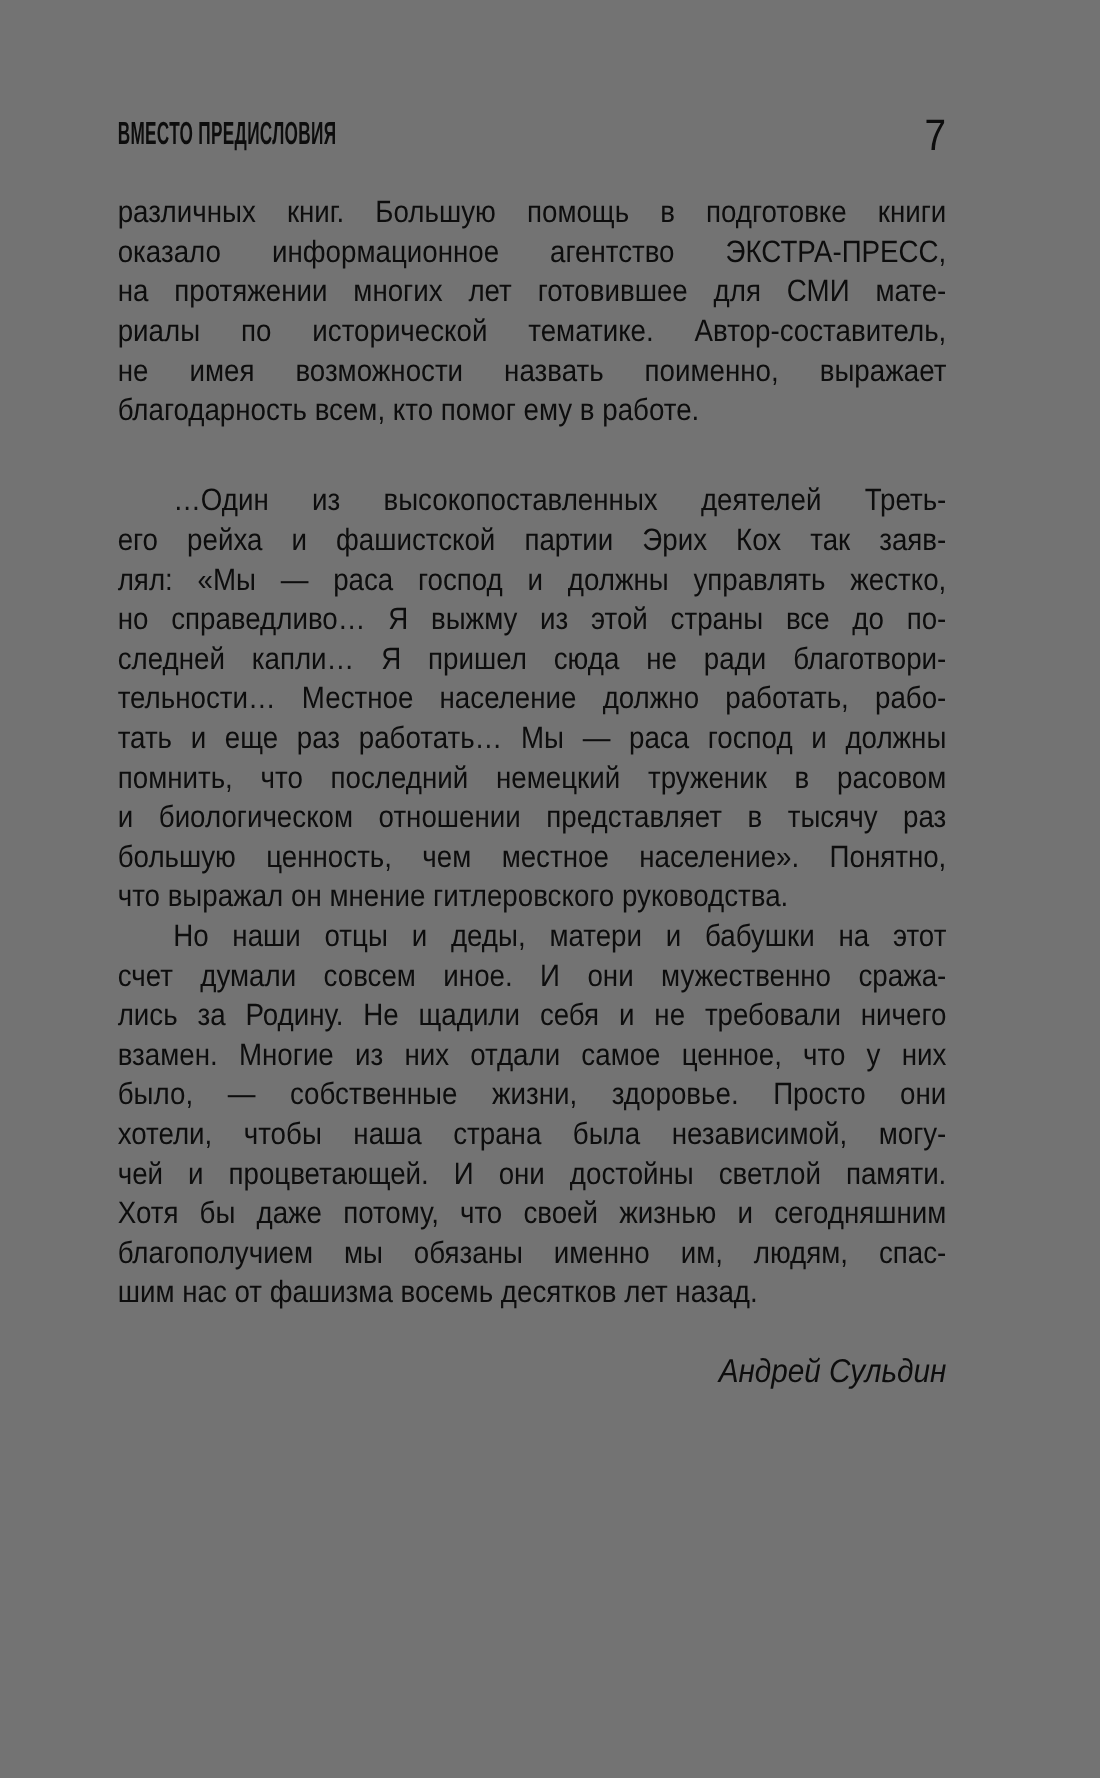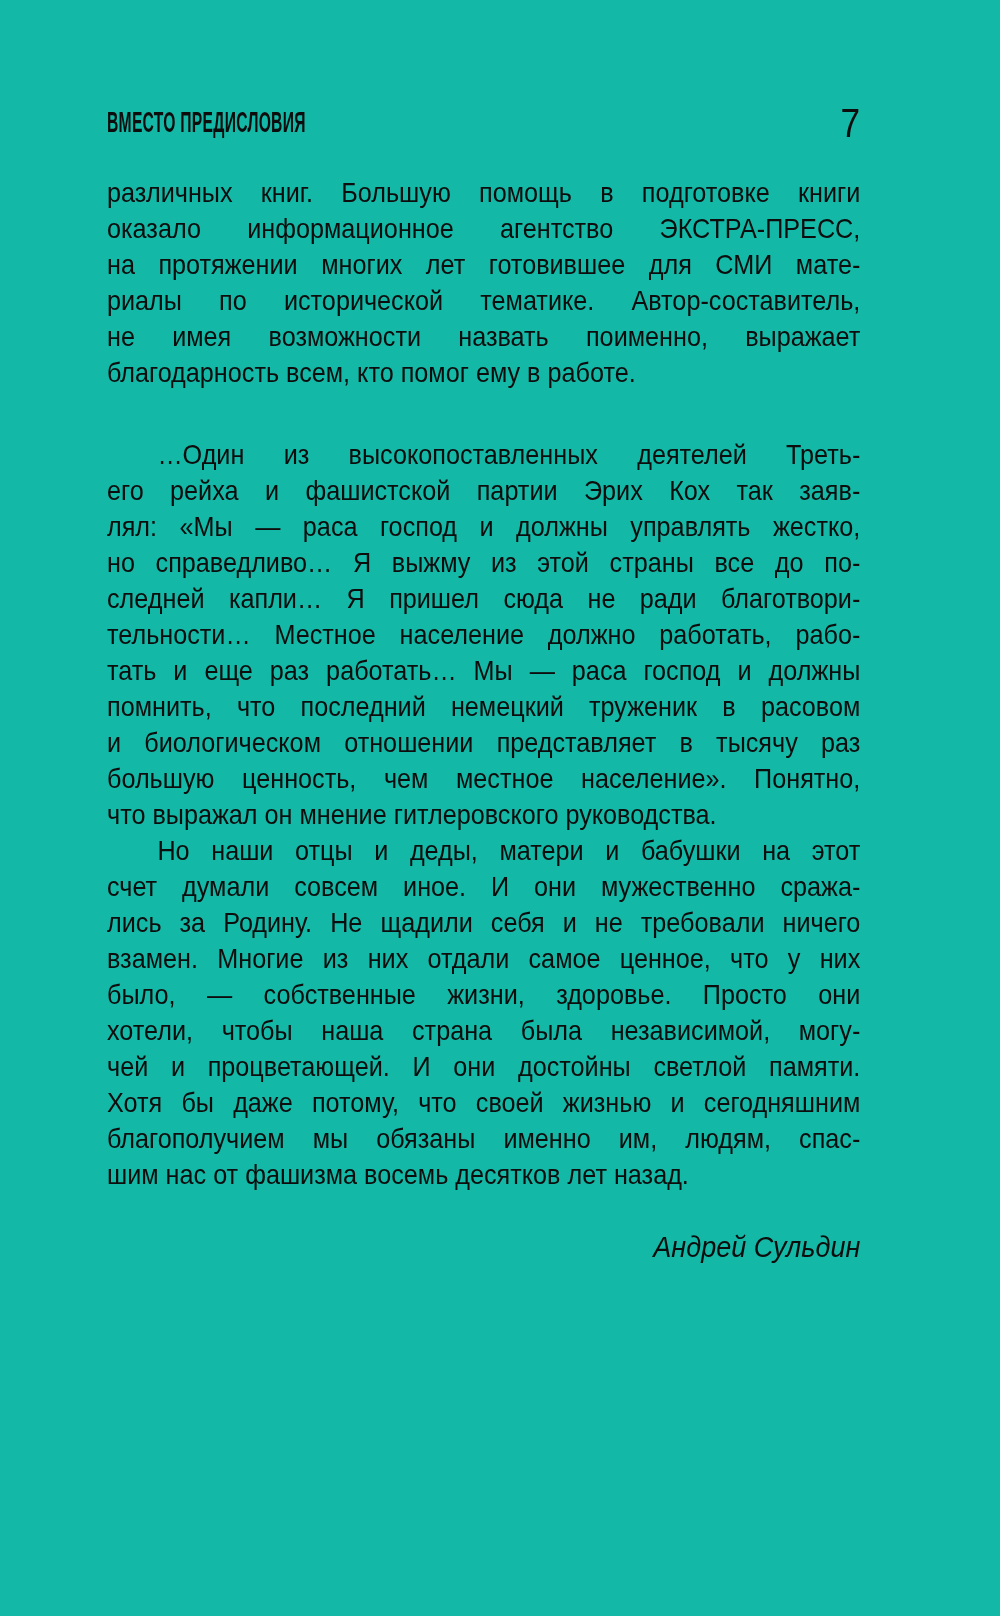--- a/index.html
+++ b/index.html
@@ -5,21 +5,21 @@
   html, body { margin: 0; padding: 0; }
   body {
     width: 1000px; height: 1616px;
     background: #ffffff;
     font-family: "Liberation Sans", sans-serif;
     color: #0d0d0d;
   }
   .page {
     position: relative;
     width: 1000px; height: 1616px;
-    background: #14b8a6;
+    background: #737373;
     overflow: hidden;
   }
   
   .runhead {
     position: absolute;
     left: 107px; top: 106px;
     font-size: 29px; line-height: 32px;
     font-weight: bold;
     letter-spacing: 0.5px;
     white-space: nowrap;

